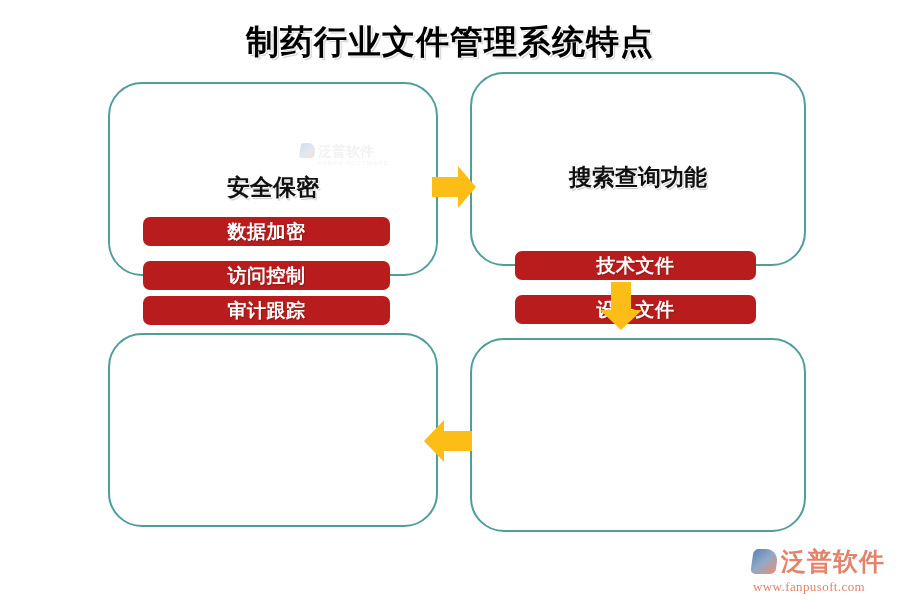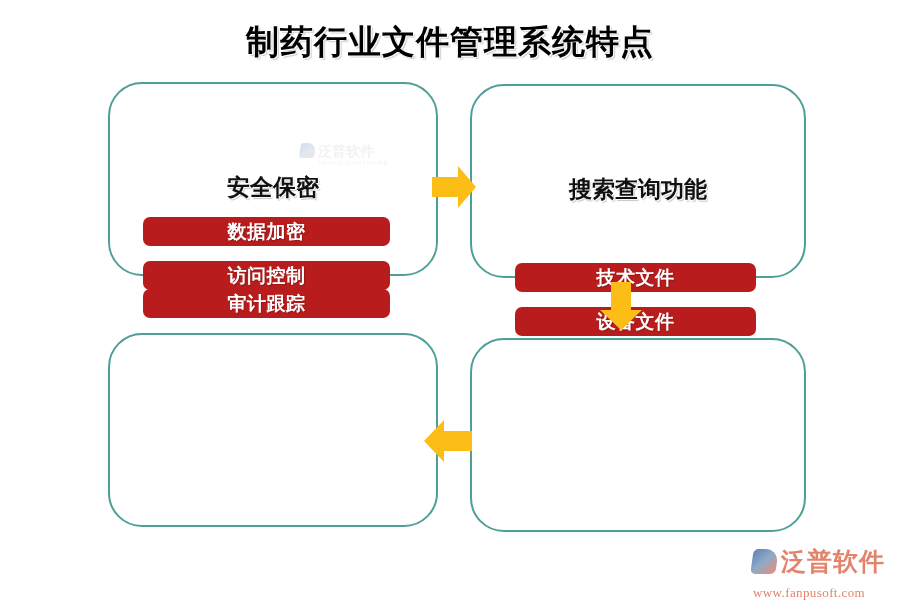--- a/index.html
+++ b/index.html
@@ -106,24 +106,24 @@
     text-shadow: 1px 1px 1px rgba(0,0,0,0.20);
     letter-spacing: 0.5px;
   }
 
   
   #card-security       { left: 108px; top: 82px;  width: 330px; height: 194px; }
   #card-security .card-title { top: 88px; }
   #card-security .pill { left: 33px; width: 247px; height: 29px; }
   #card-security .pill.p0 { top: 133px; }
   #card-security .pill.p1 { top: 177px; }
-  #card-security .pill.p2 { top: 205px; }
-
-  
-  #card-search         { left: 470px; top: 84px;  width: 336px; height: 194px; }
+  #card-security .pill.p2 { top: 212px; }
+
+  
+  #card-search         { left: 470px; top: 72px;  width: 336px; height: 194px; }
   #card-search .card-title { top: 88px; }
   #card-search .pill { left: 43px; width: 241px; height: 29px; }
   #card-search .pill.p0 { top: 133px; }
   #card-search .pill.p1 { top: 177px; }
   #card-search .pill.p2 { top: 221px; }
 
   
   #card-version        { left: 108px; top: 333px; width: 330px; height: 194px; }
 
   
@@ -164,21 +164,21 @@
     font-family: "Liberation Sans", sans-serif;
     letter-spacing: 1px;
     white-space: nowrap;
   }
   #brand-logo .logo-url {
     font-size: 13px;
     color: #e4836c;
     font-family: "Liberation Serif", serif;
     letter-spacing: 0.4px;
     margin-left: 1px;
-    margin-top: 7px;
+    margin-top: 1px;
     white-space: nowrap;
   }
 </style>
 </head>
 <body>
 
 <div id="canvas">
 
   <div id="page-title">制药行业文件管理系统特点</div>
 

